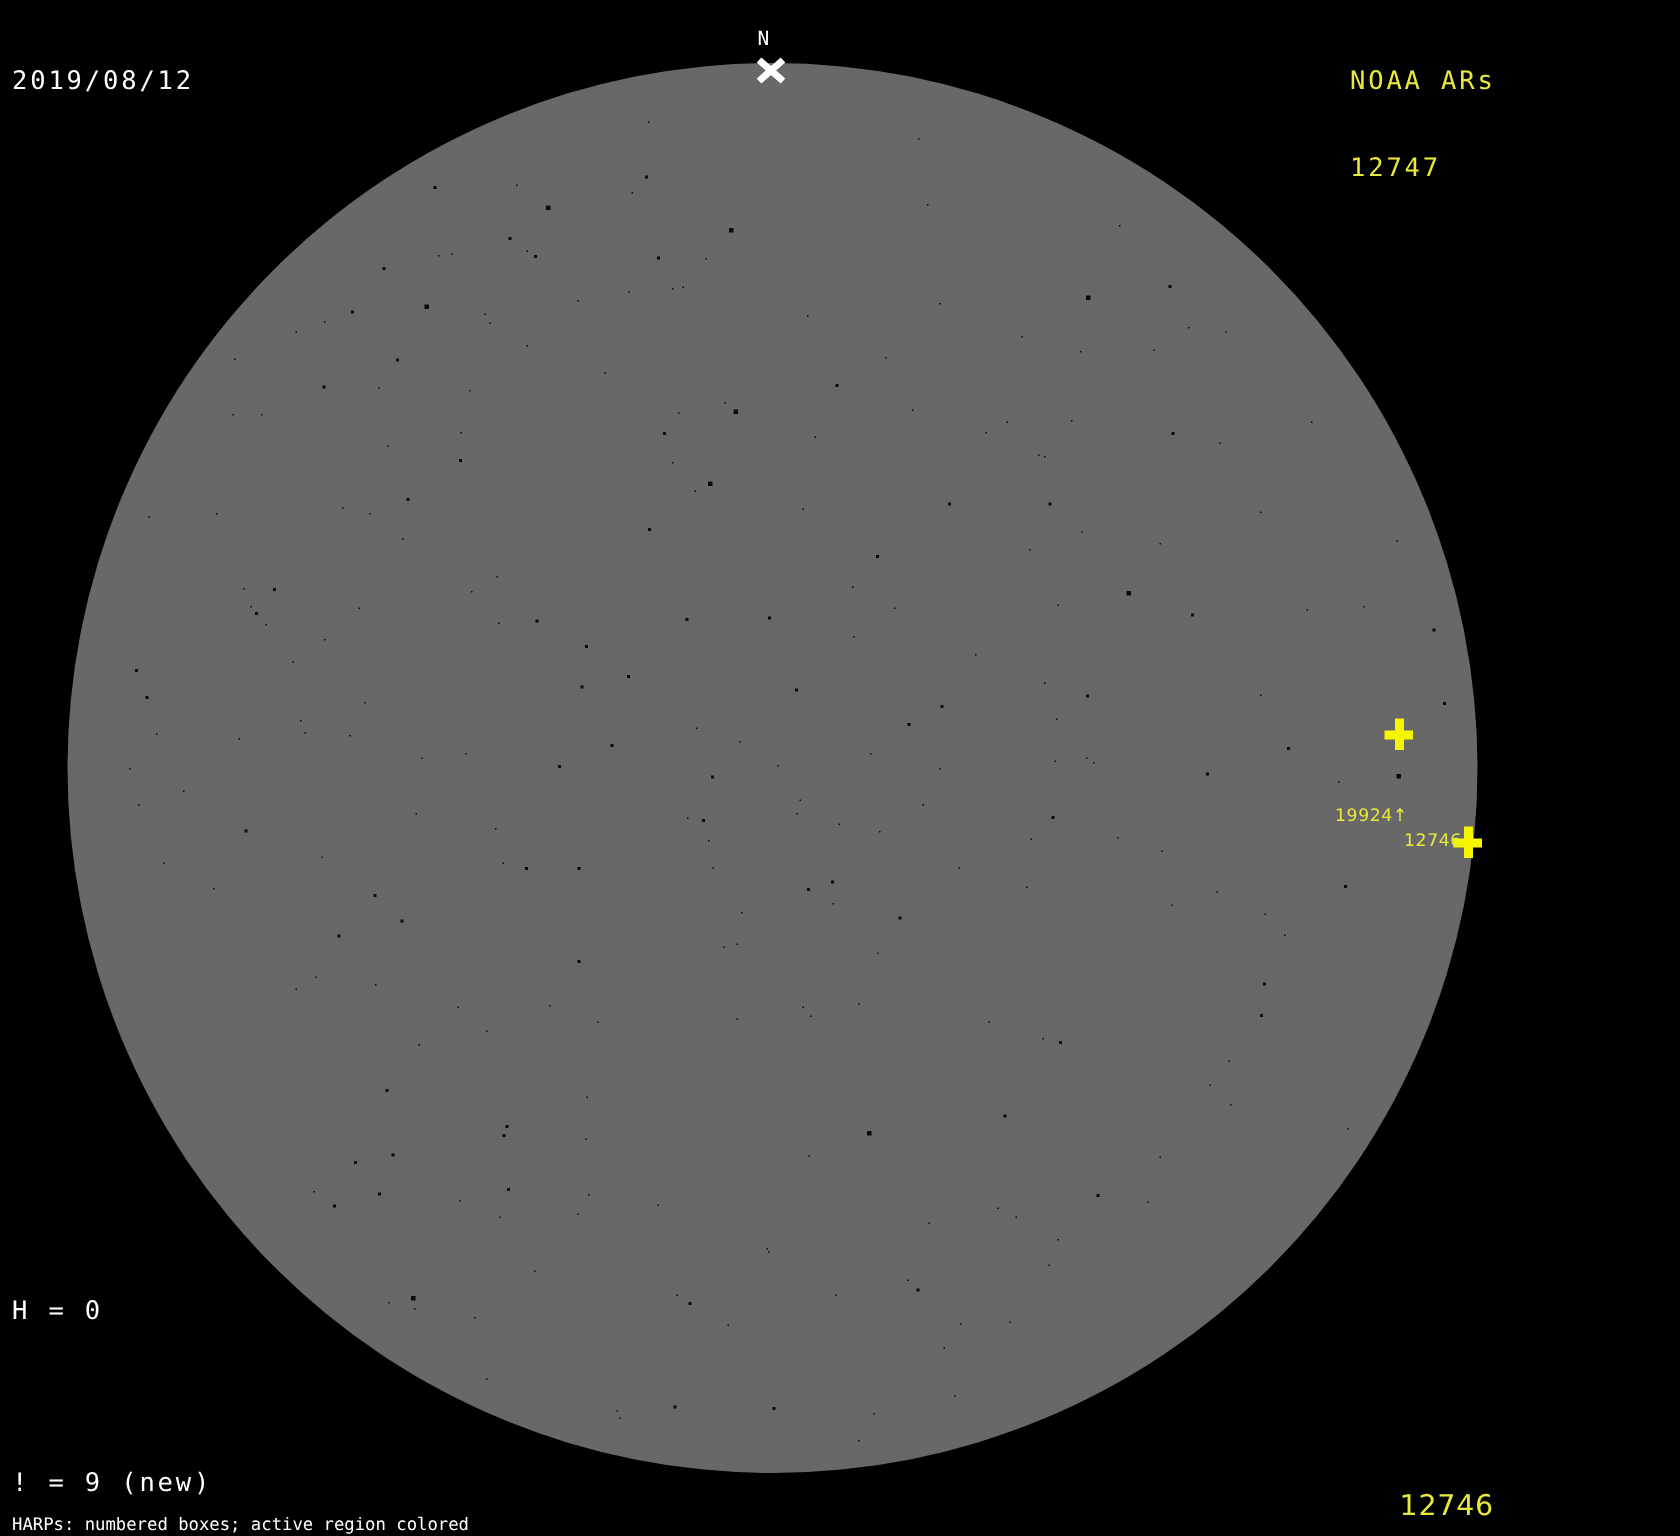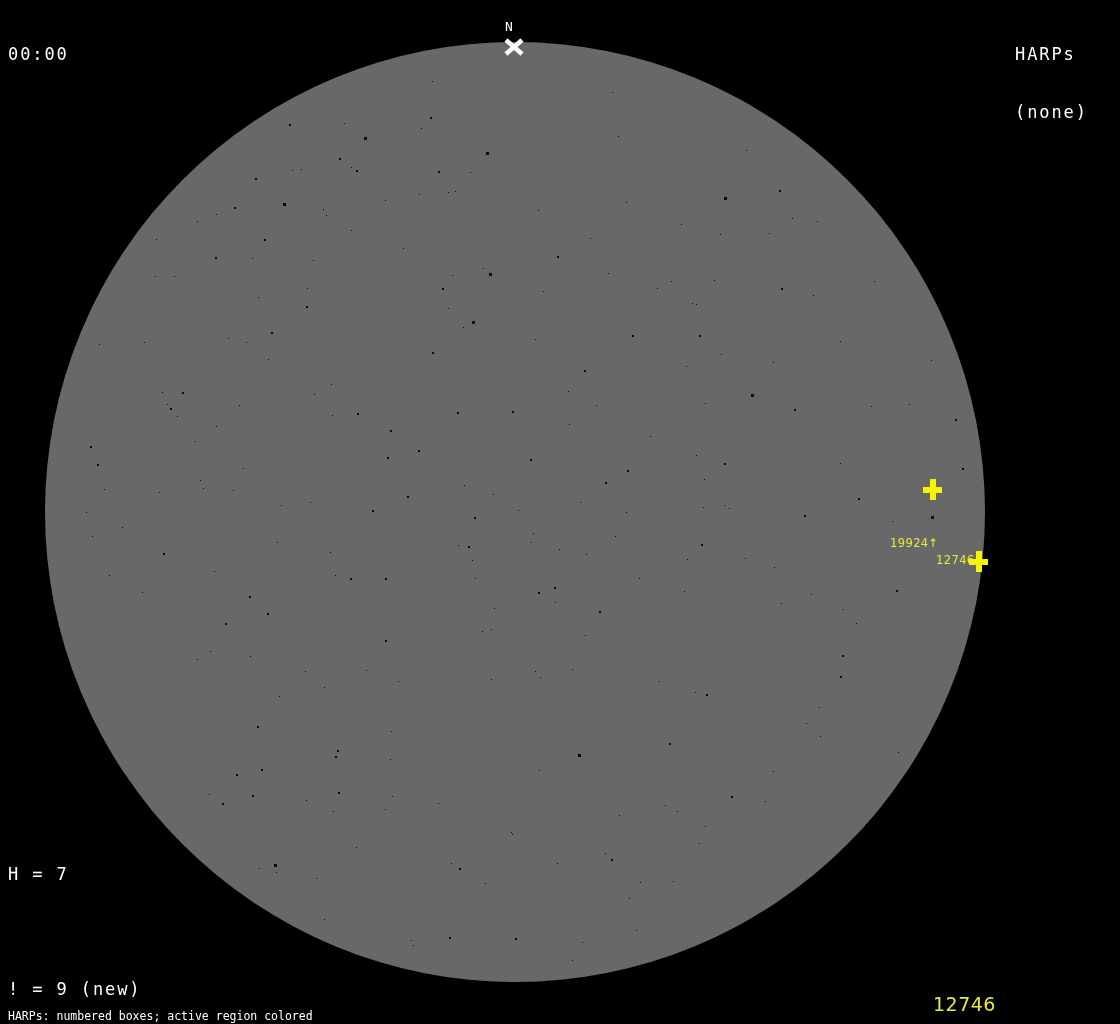--- a/index.html
+++ b/index.html
@@ -313,31 +313,31 @@
   </svg>
 
   <div class="marker-layer">
       <div class="cross" style="left: 922.5px; top: 478.5px;"></div>
       <div class="cross" style="left: 968.5px; top: 550.5px;"></div>
       <div class="ar-label" style="left: 890px; top: 537px;">19924↑</div>
       <div class="ar-label" style="left: 936px; top: 554px;">12746</div>
     </div>
 
   <div class="bmp title-block">
-    <div>00:00</div>
+    <div>2019/08/12</div>
   </div>
 
-
-  <div class="bmp harps-block">
-    <div>HARPs</div>
-    <div>(none)</div>
+  <div class="bmp noaa-block">
+    <div>NOAA ARs</div>
+    <div>12747</div>
   </div>
 
+
   <div class="bmp legend-block">
-    <div>H = 7</div>
+    <div>H = 0</div>
     <div class="legend-gap"></div>
     <div>! = 9 (new)</div>
     
     
     
     
     
   </div>
 
   <div class="bmp footer-block">

